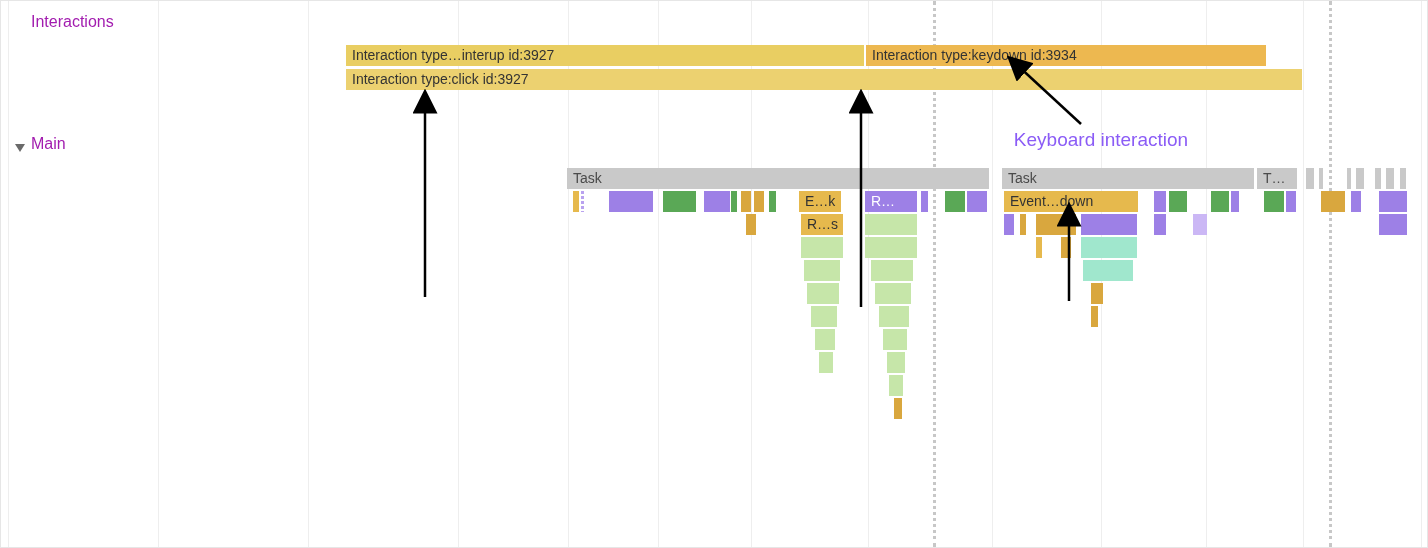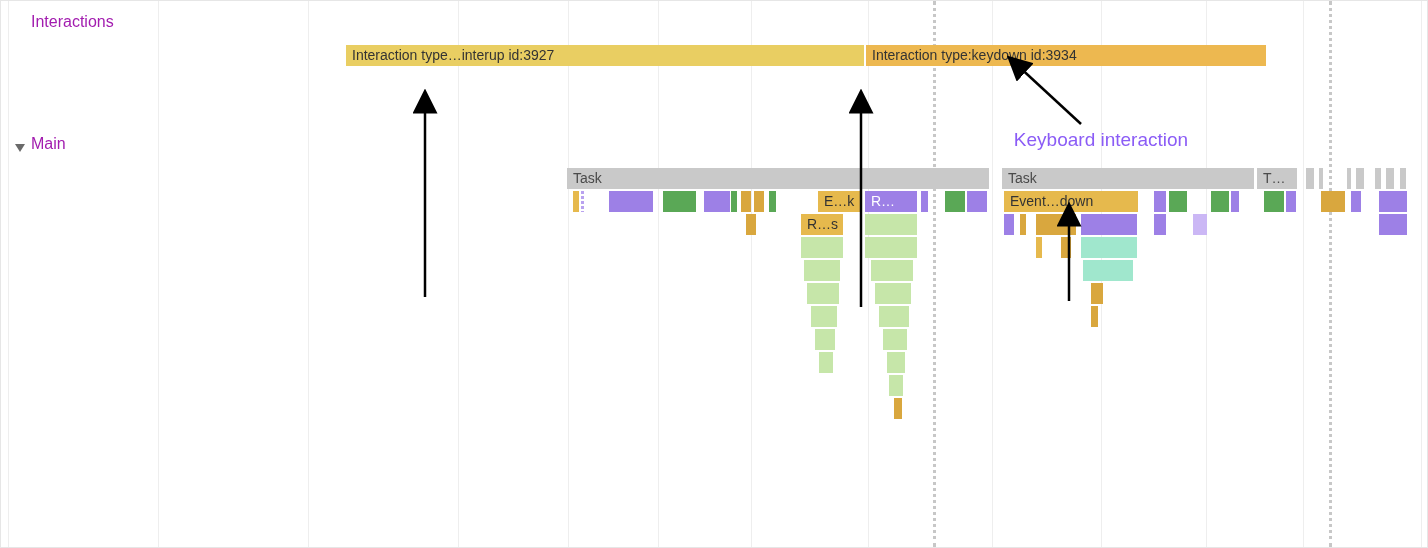--- a/index.html
+++ b/index.html
@@ -115,20 +115,21 @@
   <div class="track-label" style="top:134px">
     <span class="disclosure">
       <svg viewBox="0 0 10 10">
           <polygon points="0,0 10,0 5,8"></polygon>
         </svg>
     </span><span>Main</span>
   </div>
 
   <div class="box chip-yellow" style="top:44px;left:345px;width:518px;">Interaction type…interup id:3927</div>
   <div class="box chip-orange" style="top:44px;left:865px;width:400px;">Interaction type:keydown id:3934</div>
+  <div class="box chip-yellow2" style="top:68px;left:345px;width:956px;">Interaction type:click id:3927</div>
 
   <div class="box task" style="top:167px;left:566px;width:422px;">Task</div>
   <div class="box task" style="top:167px;left:1001px;width:252px;">Task</div>
   <div class="box task" style="top:167px;left:1256px;width:40px;">T…</div>
   <div class="box task thin" style="top:167px;left:1305px;width:8px;"></div>
   <div class="box task thin" style="top:167px;left:1318px;width:4px;"></div>
   <div class="box task thin" style="top:167px;left:1346px;width:4px;"></div>
   <div class="box task thin" style="top:167px;left:1355px;width:8px;"></div>
   <div class="box task thin" style="top:167px;left:1374px;width:6px;"></div>
   <div class="box task thin" style="top:167px;left:1385px;width:8px;"></div>
@@ -136,21 +137,21 @@
 
   <div class="box gold2 thin" style="top:190px;left:572px;width:6px;"></div>
   <div class="box stripe thin" style="top:190px;left:580px;width:3px;"></div>
   <div class="box purple thin" style="top:190px;left:608px;width:44px;"></div>
   <div class="box green thin" style="top:190px;left:662px;width:33px;"></div>
   <div class="box purple thin" style="top:190px;left:703px;width:26px;"></div>
   <div class="box green thin" style="top:190px;left:730px;width:6px;"></div>
   <div class="box gold thin" style="top:190px;left:740px;width:10px;"></div>
   <div class="box gold thin" style="top:190px;left:753px;width:10px;"></div>
   <div class="box green thin" style="top:190px;left:768px;width:7px;"></div>
-  <div class="box gold2" style="top:190px;left:798px;width:42px;margin-left:19px;">E…k</div>
+  <div class="box gold2" style="top:190px;left:798px;width:42px;">E…k</div>
   <div class="box purple" style="top:190px;left:864px;width:52px;color:#fff">R…</div>
   <div class="box purple thin" style="top:190px;left:920px;width:7px;"></div>
   <div class="box green thin" style="top:190px;left:944px;width:20px;"></div>
   <div class="box purple thin" style="top:190px;left:966px;width:20px;"></div>
   <div class="box gold2" style="top:190px;left:1003px;width:134px;">Event…down</div>
   <div class="box purple thin" style="top:190px;left:1153px;width:12px;"></div>
   <div class="box green thin" style="top:190px;left:1168px;width:18px;"></div>
   <div class="box green thin" style="top:190px;left:1210px;width:18px;"></div>
   <div class="box purple thin" style="top:190px;left:1230px;width:8px;"></div>
   <div class="box green thin" style="top:190px;left:1263px;width:20px;"></div>

